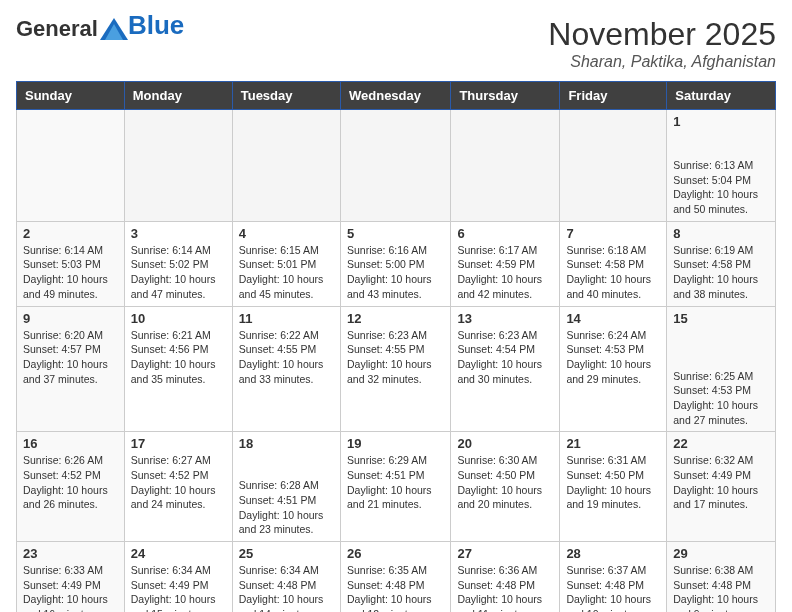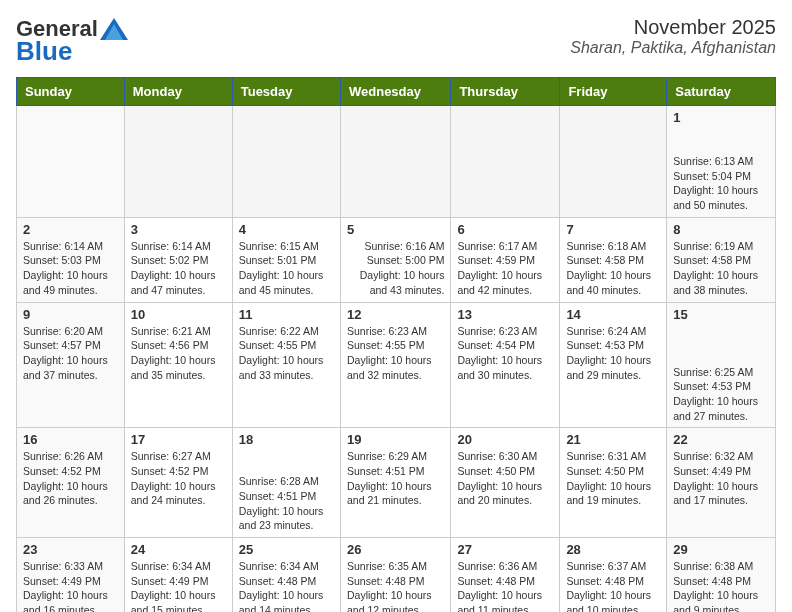--- a/index.html
+++ b/index.html
@@ -11,21 +11,21 @@
       padding: 16px;
     }
     .header {
       display: flex;
       justify-content: space-between;
       align-items: flex-start;
       margin-bottom: 10px;
     }
     .logo {
       display: flex;
-      flex-direction: column;
+      flex-direction: row;
       align-items: flex-start;
     }
     .logo-text {
       display: flex;
       align-items: center;
       gap: 0;
     }
     .logo-general {
       font-size: 22px;
       font-weight: bold;
@@ -38,36 +38,36 @@
     }
     .logo-icon {
       width: 28px;
       height: 22px;
       margin-left: 2px;
     }
     .title-area {
       text-align: right;
     }
     .month-title {
-      font-size: 20px;
+      font-size: 32px;
       color: #333;
       font-weight: normal;
     }
     .subtitle {
       font-size: 16px;
       color: #555;
       font-style: italic;
     }
     .calendar {
       width: 100%;
       border-collapse: collapse;
       border: 1px solid #ccc;
     }
     .calendar th {
-      background-color: #4d7c0f;
+      background-color: #404040;
       color: #fff;
       text-align: left;
       padding: 6px 8px;
       font-size: 13px;
       border: 1px solid #2a5aaa;
     }
     .calendar td {
       vertical-align: top;
       border: 1px solid #ccc;
       padding: 4px 6px;
@@ -164,21 +164,21 @@
         </td>
         <td>
           <span class="day-number">4</span>
           <div class="day-info" style="white-space: pre-line;">Sunrise: 6:15 AM
 Sunset: 5:01 PM
 Daylight: 10 hours
 and 45 minutes.</div>
         </td>
         <td>
           <span class="day-number">5</span>
-          <div class="day-info" style="white-space: pre-line; text-align: right;">Sunrise: 6:16 AM
+          <div class="day-info" style="white-space: pre-line;">Sunrise: 6:16 AM
 Sunset: 5:00 PM
 Daylight: 10 hours
 and 43 minutes.</div>
         </td>
         <td>
           <span class="day-number">6</span>
           <div class="day-info" style="white-space: pre-line;">Sunrise: 6:17 AM
 Sunset: 4:59 PM
 Daylight: 10 hours
 and 42 minutes.</div>

